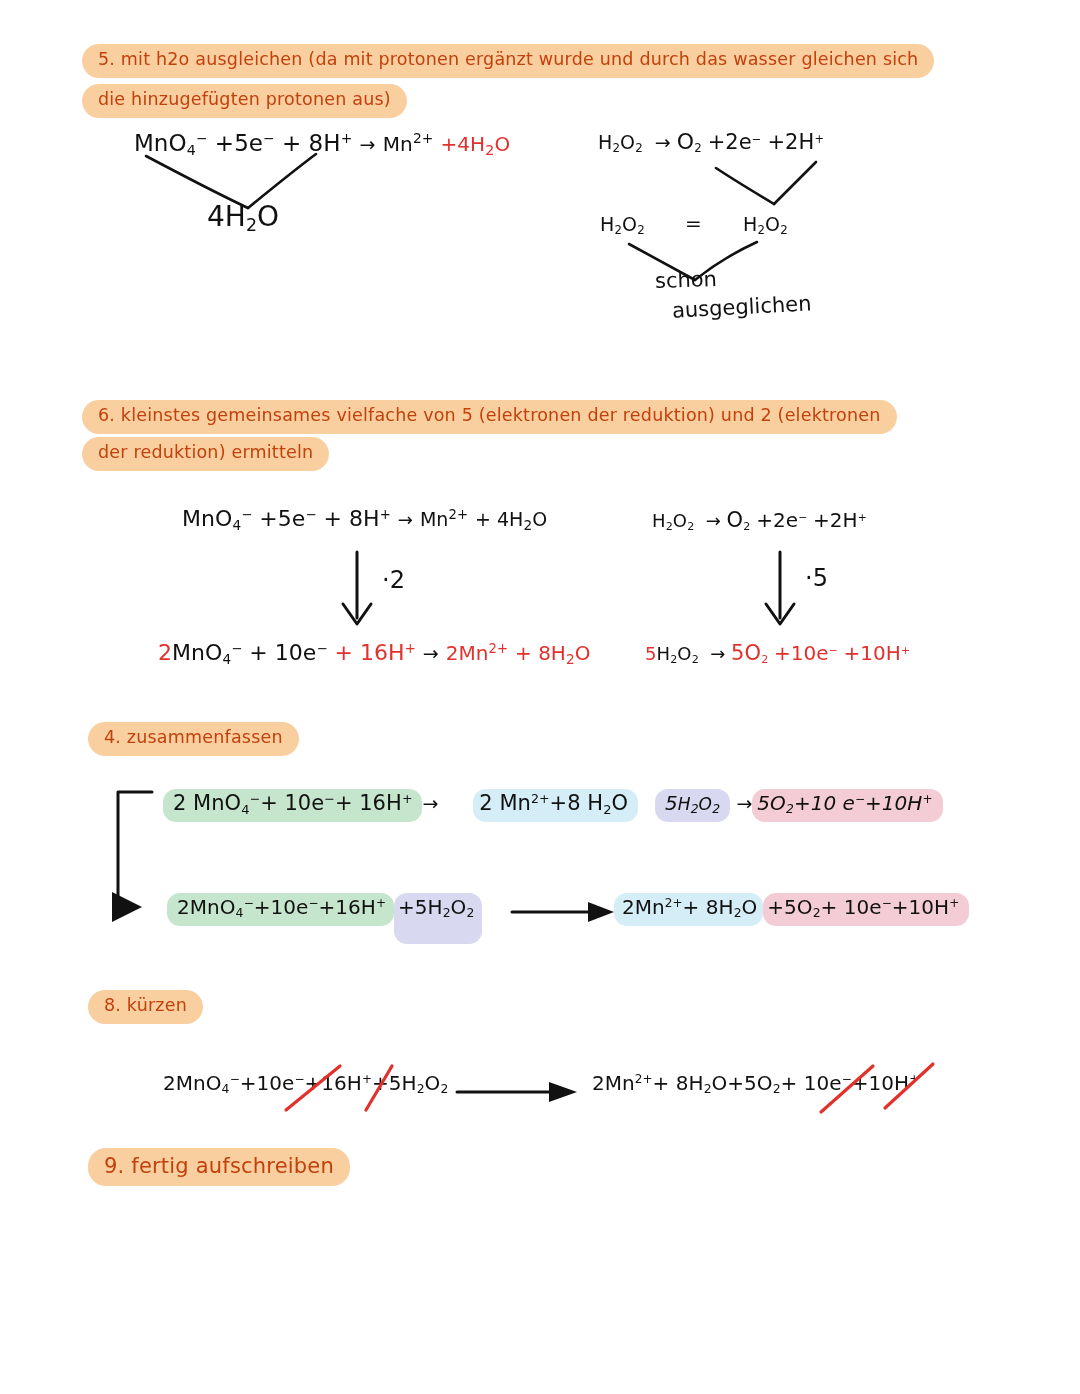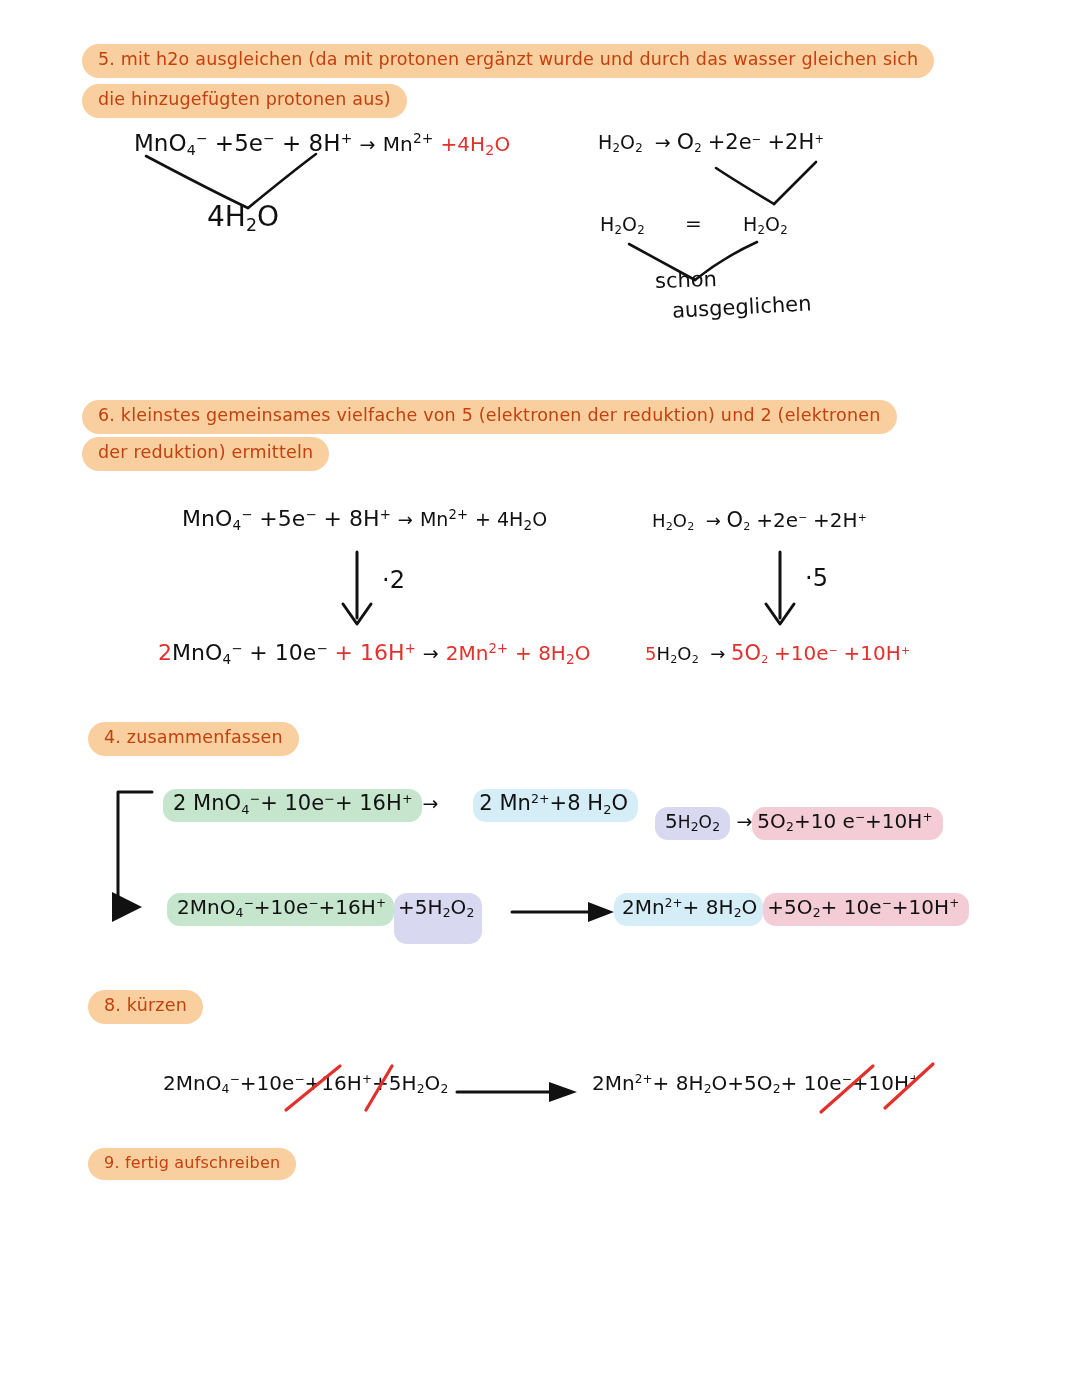--- a/index.html
+++ b/index.html
@@ -189,21 +189,21 @@
 </div>
 
 <div class="eq" style="left:163px; top:789px; font-size:21px;">
   <span class="hl hl-green" style="display:inline-block; padding:4px 10px 6px 10px;">
     <span>2 MnO</span><sub>4</sub><sup>−</sup><span>+ 10e</span><sup>−</sup><span>+ 16H</span><sup>+</sup>
   </span><span style="font-size:19px;">→</span><span class="hl hl-blue" style="display:inline-block; padding:4px 10px 6px 6px;margin-left:35px;">
     <span>2 Mn</span><sup>2+</sup><span>+8 H</span><sub>2</sub><span>O</span>
   </span>
 </div>
 
-<div class="eq" style="left:655px; top:807px; font-size:20px;">
+<div class="eq" style="left:655px; top:789px; font-size:20px;font-style:italic;">
   <span class="hl hl-purple" style="display:inline-block; padding:4px 10px 6px 10px;">
     <span>5</span><span style="font-size:17px;">H</span><sub>2</sub><span style="font-size:17px;">O</span><sub>2</sub>
   </span>&nbsp;<span style="font-size:19px;">→</span><span class="hl hl-pink" style="display:inline-block; padding:4px 10px 6px 5px;">
     <span>5O</span><sub>2</sub><span>+10 e</span><sup>−</sup><span>+10H</span><sup>+</sup>
   </span>
 </div>
 
 <div class="eq" style="left:167px; top:893px; font-size:20px;">
   <span class="hl hl-green" style="display:inline-block; padding:4px 8px 6px 10px;">
     <span>2MnO</span><sub>4</sub><sup>−</sup><span>+10e</span><sup>−</sup><span>+16H</span><sup>+</sup>
@@ -259,13 +259,13 @@
   <svg width="62" height="56" viewBox="0 0 62 56">
       <path class="red-ink" d="M4 50 L56 4"></path>
     </svg>
 </div>
 <div class="stroke" style="left:883px; top:1060px;">
   <svg width="56" height="56" viewBox="0 0 56 56">
       <path class="red-ink" d="M2 48 L50 4"></path>
     </svg>
 </div>
 
-<div class="step-label" style="left:88px; top:1148px; font-size:16px;">9. fertig aufschreiben</div>
+<div class="step-label" style="left:88px; top:1148px; font-size:21px;">9. fertig aufschreiben</div>
 
 </body></html>

